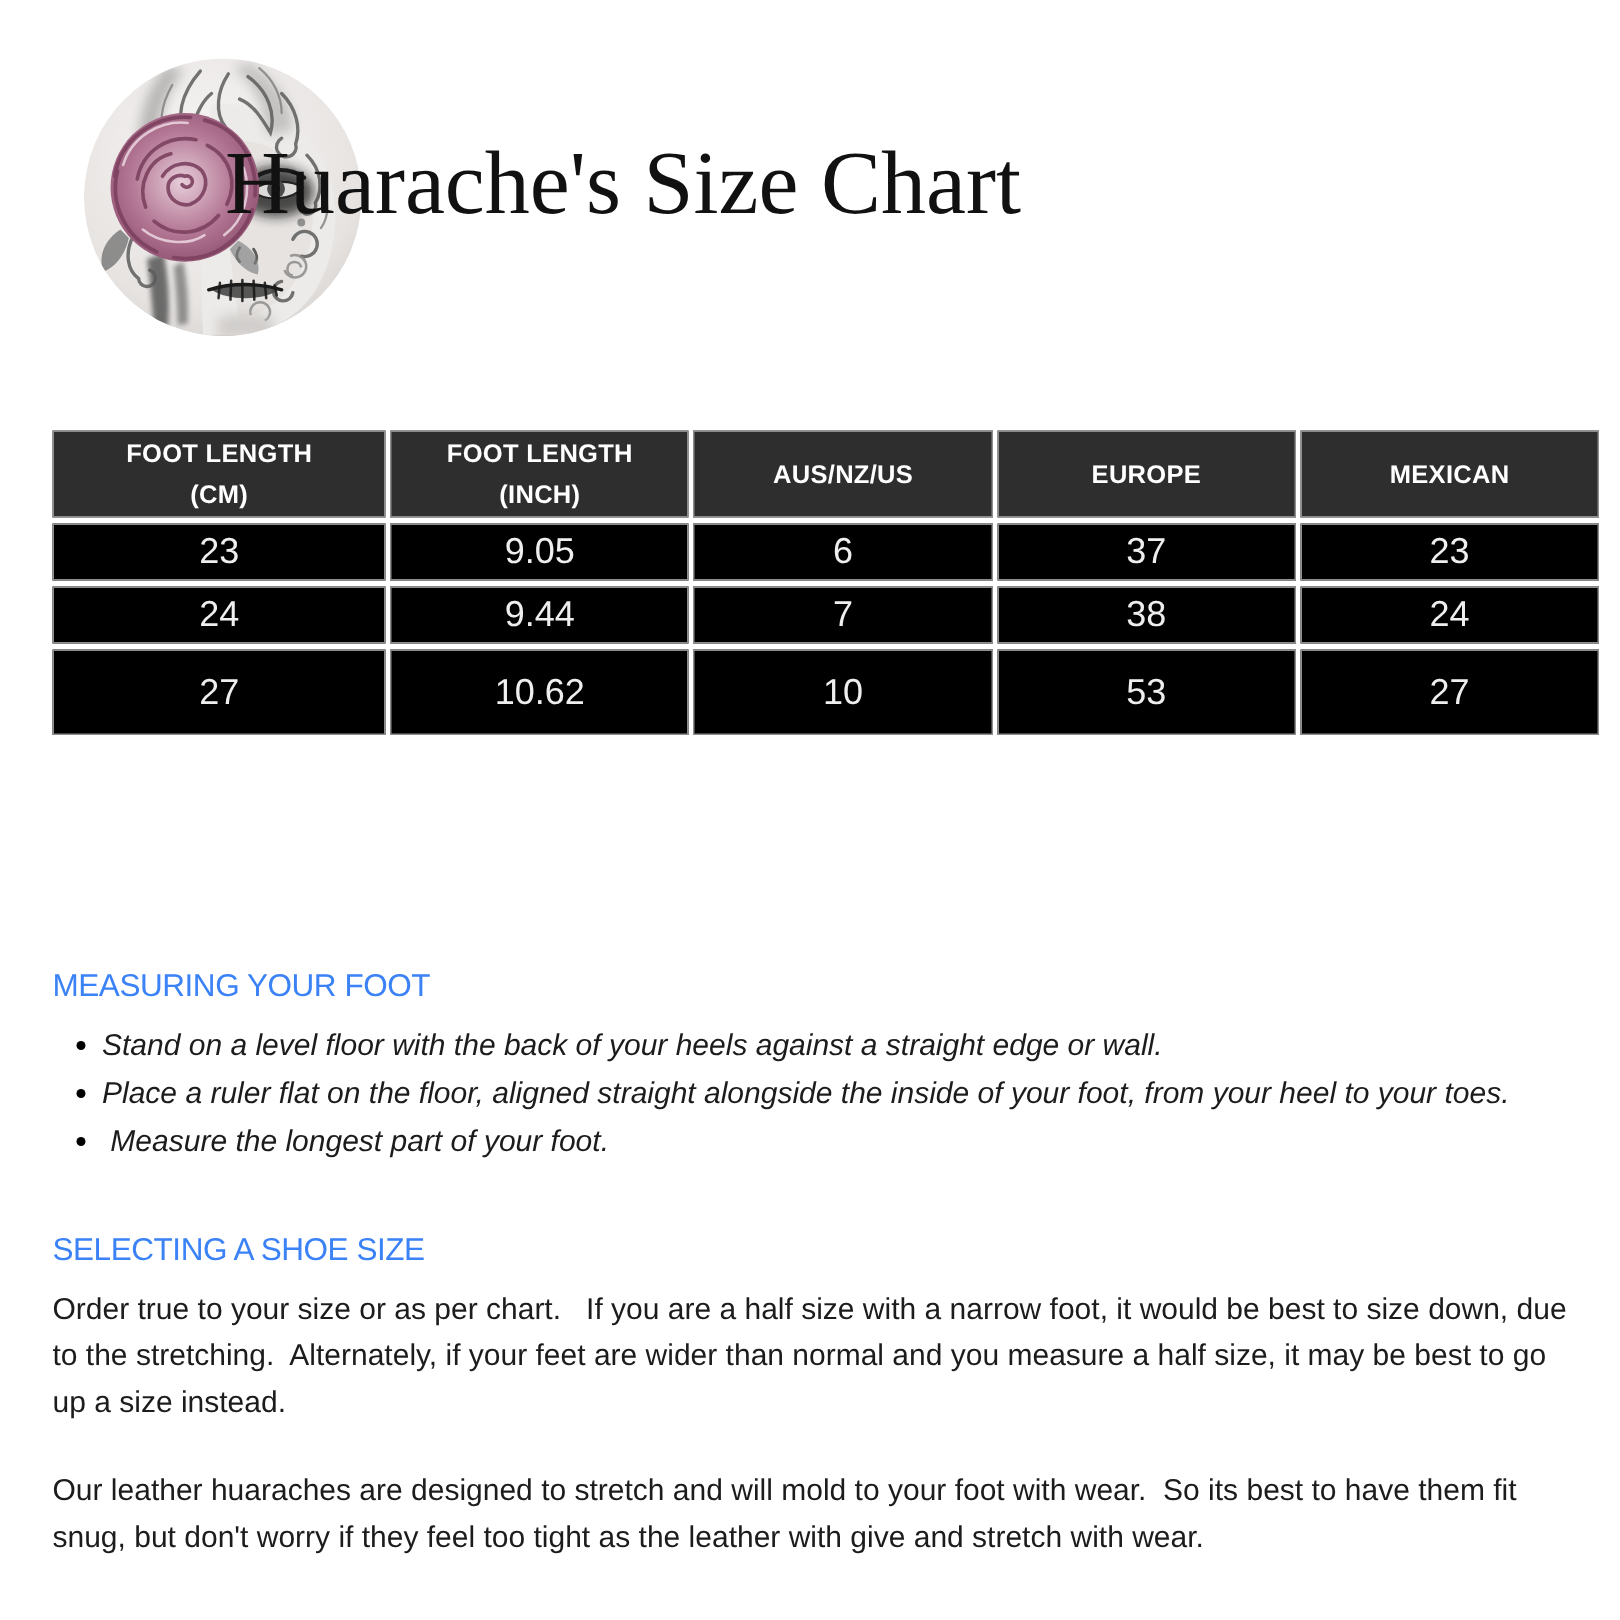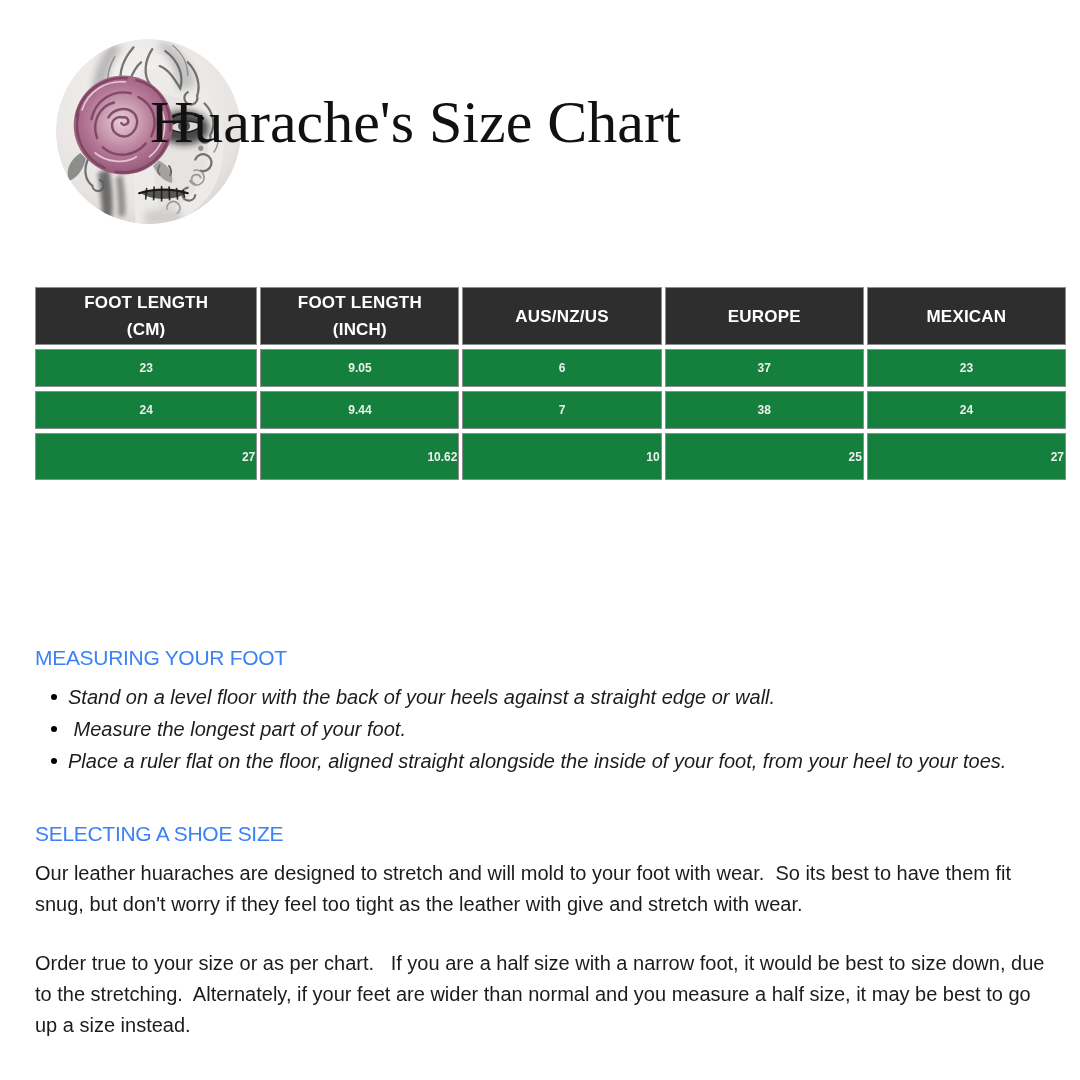--- a/index.html
+++ b/index.html
@@ -48,27 +48,27 @@
     background: #2e2e2e;
     color: #ffffff;
     font-size: 17px;
     font-weight: bold;
     height: 58px;
     line-height: 1.6;
     white-space: pre-line;
     letter-spacing: 0.2px;
   }
   table.size-table td {
-    background: #15803d;
+    background: #000000;
     color: #eeeeee;
-    font-size: 12px;
-    font-weight: 700;
+    font-size: 24px;
+    font-weight: 400;
     height: 38px;
   }
-  table.size-table tr.tall td { height: 47px; text-align: right; }
+  table.size-table tr.tall td { height: 57px; }
 
   
   .section { position: absolute; left: 35px; width: 1012px; }
   .section h2 {
     margin: 0 0 12px 0;
     font-size: 21px;
     letter-spacing: -0.3px;
     color: #3b82f6;
     font-weight: normal;
   }
@@ -242,32 +242,32 @@
       <td>24</td>
       <td>9.44</td>
       <td>7</td>
       <td>38</td>
       <td>24</td>
     </tr>
     <tr class="tall">
       <td>27</td>
       <td>10.62</td>
       <td>10</td>
-      <td>25</td>
+      <td>53</td>
       <td>27</td>
     </tr>
   </tbody>
 </table>
 
 <section class="section section-measuring">
   <h2>MEASURING YOUR FOOT</h2>
   <ul class="bullets">
     <li>Stand on a level floor with the back of your heels against a straight edge or wall.</li>
+    <li>Place a ruler flat on the floor, aligned straight alongside the inside of your foot, from your heel to your toes.</li>
     <li> Measure the longest part of your foot.</li>
-    <li>Place a ruler flat on the floor, aligned straight alongside the inside of your foot, from your heel to your toes.</li>
   </ul>
 </section>
 
 <section class="section section-selecting">
   <h2>SELECTING A SHOE SIZE</h2>
+  <p>Order true to your size or as per chart.   If you are a half size with a narrow foot, it would be best to size down, due to the stretching.  Alternately, if your feet are wider than normal and you measure a half size, it may be best to go up a size instead.</p>
   <p>Our leather huaraches are designed to stretch and will mold to your foot with wear.  So its best to have them fit snug, but don't worry if they feel too tight as the leather with give and stretch with wear.</p>
-  <p>Order true to your size or as per chart.   If you are a half size with a narrow foot, it would be best to size down, due to the stretching.  Alternately, if your feet are wider than normal and you measure a half size, it may be best to go up a size instead.</p>
 </section>
 
 </body></html>

